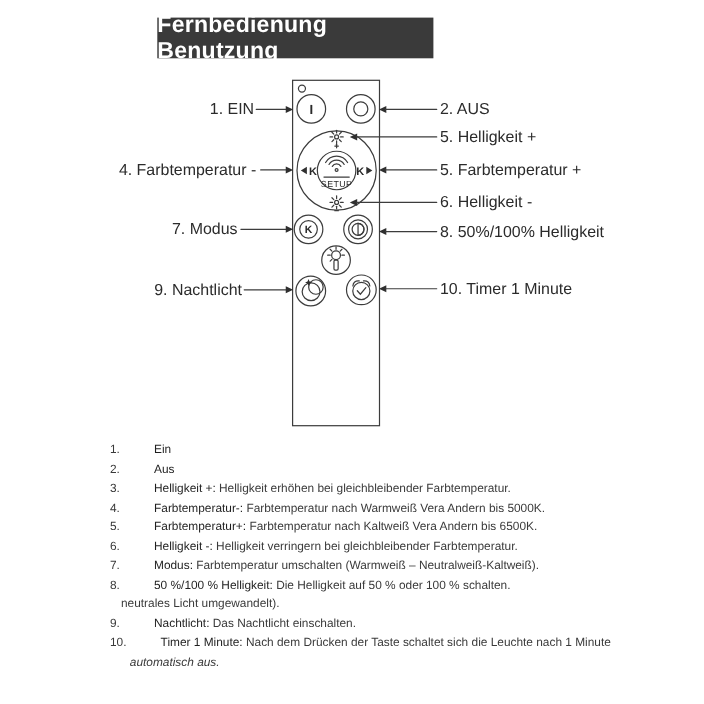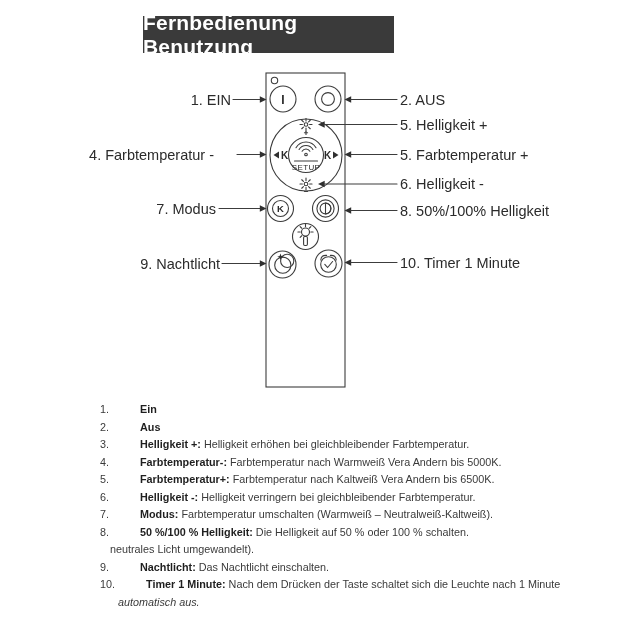--- a/index.html
+++ b/index.html
@@ -22,21 +22,21 @@
   .tI { font-size:12px; font-weight:bold; }
   .tSetup { font-size:8px; letter-spacing:.4px; }
   .tK { font-size:10px; font-weight:bold; }
   .tK2 { font-size:9.5px; font-weight:bold; }
   .co { position:absolute; height:20px; line-height:20px; white-space:nowrap;
     font-size:14.5px; color:#2b2b2b; }
   .list { position:absolute; left:100px; top:401px; width:470px; font-size:10.8px;
     color:#3a3a3a; }
   .ln { height:17.5px; line-height:17.5px; white-space:nowrap; }
   .ln .n { margin-right:3px; }
-  .ln .b { font-weight:bold; color:#1f1f1f;padding-left:28px; }
+  .ln .b { font-weight:normal; color:#1f1f1f;padding-left:28px; }
   .ind10 { padding-left:10px; }
   .ind18 { padding-left:18px;font-style:italic; }
 </style>
 </head>
 <body>
 
 <div class="canvas">
 
   <div class="banner" style="background:#3a3a3a; color:#ffffff;">
     <span>Fernbedienung Benutzung</span>
@@ -186,21 +186,21 @@
       <polygon points="318,184 324.7,180.8 324.7,187.2"></polygon>
         <line x1="324" y1="184" x2="397" y2="184"></line>
       <polygon points="344.5,210.5 351.2,207.3 351.2,213.7"></polygon>
         <line x1="350.5" y1="210.5" x2="397" y2="210.5"></line>
       <polygon points="344.5,262.5 351.2,259.3 351.2,265.7"></polygon>
         <line x1="350.5" y1="262.5" x2="397" y2="262.5"></line>
     </g>
   </svg>
 
   <div class="co" style="top:89.5px; right:409px;">1. EIN</div>
-  <div class="co" style="top:144.5px; right:426px;margin-left:40px;">4. Farbtemperatur -</div>
+  <div class="co" style="top:144.5px; right:407px;margin-left:40px;">4. Farbtemperatur -</div>
   <div class="co" style="top:198.5px; right:424px;">7. Modus</div>
   <div class="co" style="top:253.5px; right:420px;">9. Nachtlicht</div>
 
   <div class="co" style="top:89.5px; left:400px;">2. AUS</div>
   <div class="co" style="top:114.5px; left:400px;">5. Helligkeit +</div>
   <div class="co" style="top:144.5px; left:400px;">5. Farbtemperatur +</div>
   <div class="co" style="top:174px; left:400px;">6. Helligkeit -</div>
   <div class="co" style="top:200.5px; left:400px;">8. 50%/100% Helligkeit</div>
   <div class="co" style="top:252.5px; left:400px;">10. Timer 1 Minute</div>
 

